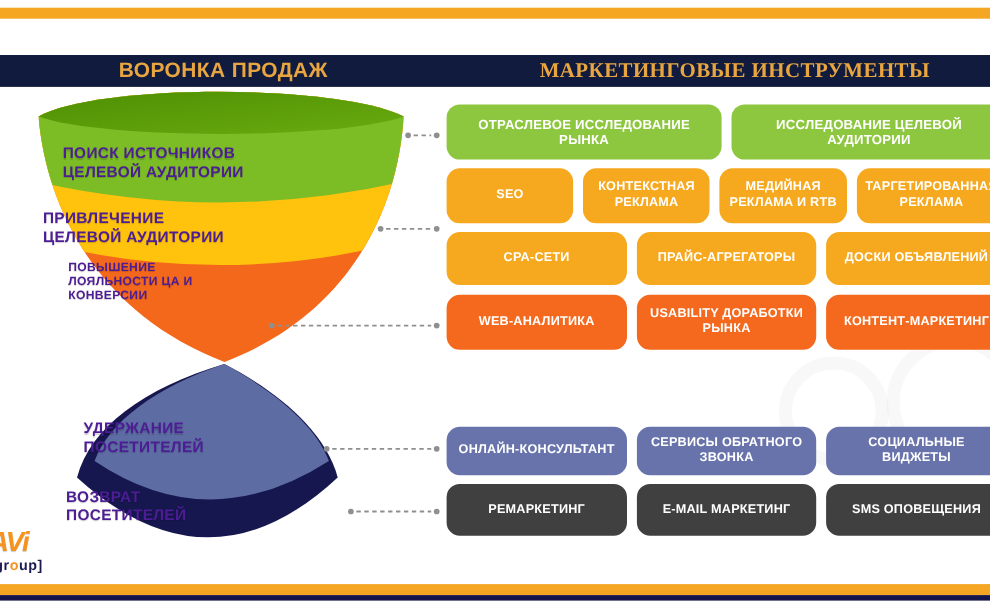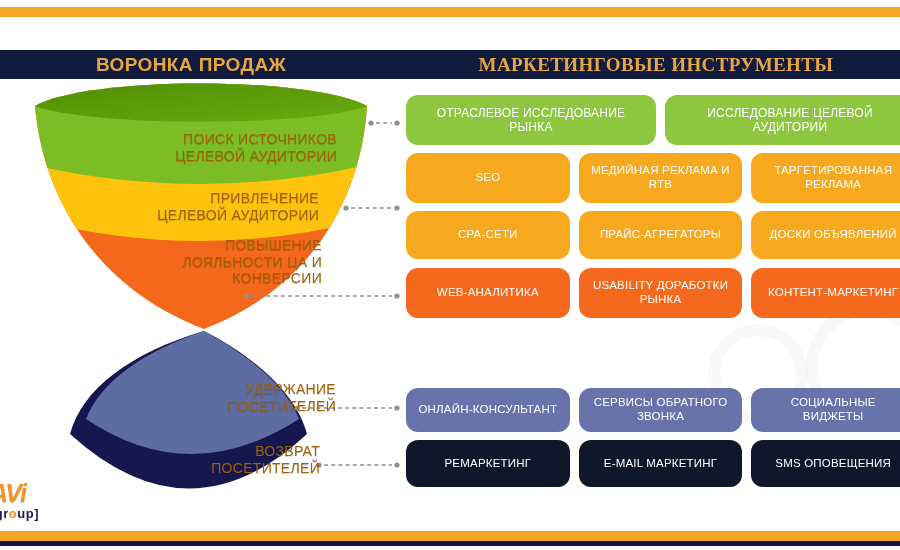--- a/index.html
+++ b/index.html
@@ -4,46 +4,46 @@
 <style>
   html,body{margin:0;padding:0;}
   body{font-family:"Liberation Sans","DejaVu Sans",sans-serif;background:#e8e8e8;}
   .stage{position:relative;width:900px;height:550px;background:#ffffff;overflow:hidden;}
   .bar{position:absolute;left:0;width:900px;}
   .bar-top{top:7px;height:10px;background:#F5A623;}
   .bar-bottom{top:531px;height:10px;background:#F5A623;}
   .bar-bottom-line{top:541px;height:5px;background:#15154B;}
   .header-band{position:absolute;left:0;top:50px;width:900px;height:29px;background:#101B3D;}
   .header-label{position:absolute;top:50px;height:17px;line-height:29px;text-align:center;
-    color:#E9A640;font-size:19px;font-weight:bold;letter-spacing:.4px;white-space:nowrap;}
+    color:#E9A640;font-size:19px;font-weight:bold;letter-spacing:.4px;white-space:nowrap;margin-left:12px;}
   .header-left{left:0;width:382px;}
   .header-right{left:412px;width:488px;font-family:Liberation Serif, serif;}
   svg.layer{position:absolute;left:0;top:0;}
-  .fl{position:absolute;text-align:right;color:#a16207;font-weight:normal;font-size:14px;
+  .fl{position:absolute;text-align:left;color:#4c1d95;font-weight:bold;font-size:14px;
     line-height:1.18;letter-spacing:.3px;white-space:pre-line;text-shadow:0 1px 1px rgba(0,0,0,.18);}
   .fl1{left:57px;top:131px;width:280px;}
   .fl2{left:39px;top:190px;width:280px;}
-  .fl3{left:62px;top:237px;width:260px;font-size:14px;}
+  .fl3{left:62px;top:237px;width:260px;font-size:11px;}
   .fl4{left:76px;top:381px;width:260px;}
   .fl5{left:60px;top:443px;width:260px;}
   .tools-row{position:absolute;left:406px;width:509px;display:flex;gap:9px;}
   .r1{top:95px;height:50px;}
   .r2{top:153px;height:50px;}
   .r3{top:211px;height:48px;}
   .r4{top:268px;height:50px;}
   .r5{top:388px;height:44px;}
   .r6{top:440px;height:47px;}
   .box{flex:1 1 0;border-radius:12px;display:flex;align-items:center;justify-content:center;
-    text-align:center;color:#ffffff;font-weight:normal;font-size:11.5px;line-height:1.18;
+    text-align:center;color:#ffffff;font-weight:bold;font-size:11.5px;line-height:1.18;
     letter-spacing:.2px;padding:3px 8px;box-sizing:border-box;}
   .c-green{background:#8DC63F;}
   .c-amber{background:#F6A81F;}
   .c-orange{background:#F4691D;}
   .c-slate{background:#6873AB;}
-  .c-navy{background:#0f172a;}
+  .c-navy{background:#404040;}
   .logo{position:absolute;left:-10px;top:481px;line-height:1;}
   .logo-avi{font-size:25px;font-weight:bold;font-style:italic;color:#F6921E;
     letter-spacing:-1px;text-shadow:0 1px 1px rgba(0,0,0,.2);}
   .logo-group{font-size:13px;font-weight:bold;color:#1B1B4F;letter-spacing:.5px;margin-top:1px;}
   .logo-group .o{color:#F6921E;}
 </style>
 </head>
 <body>
 
 <div class="stage">
@@ -118,20 +118,21 @@
 ПОСЕТИТЕЛЕЙ</div>
   <div class="fl fl5">ВОЗВРАТ
 ПОСЕТИТЕЛЕЙ</div>
 
   <div class="tools-row r1">
     <div class="box c-green" style="font-size:12px">ОТРАСЛЕВОЕ ИССЛЕДОВАНИЕ РЫНКА</div>
     <div class="box c-green" style="font-size:12px">ИССЛЕДОВАНИЕ ЦЕЛЕВОЙ АУДИТОРИИ</div>
   </div>
   <div class="tools-row r2">
     <div class="box c-amber">SEO</div>
+    <div class="box c-amber">КОНТЕКСТНАЯ РЕКЛАМА</div>
     <div class="box c-amber">МЕДИЙНАЯ РЕКЛАМА И RTB</div>
     <div class="box c-amber">ТАРГЕТИРОВАННАЯ РЕКЛАМА</div>
   </div>
   <div class="tools-row r3">
     <div class="box c-amber">CPA-СЕТИ</div>
     <div class="box c-amber">ПРАЙС-АГРЕГАТОРЫ</div>
     <div class="box c-amber">ДОСКИ ОБЪЯВЛЕНИЙ</div>
   </div>
   <div class="tools-row r4">
     <div class="box c-orange">WEB-АНАЛИТИКА</div>

